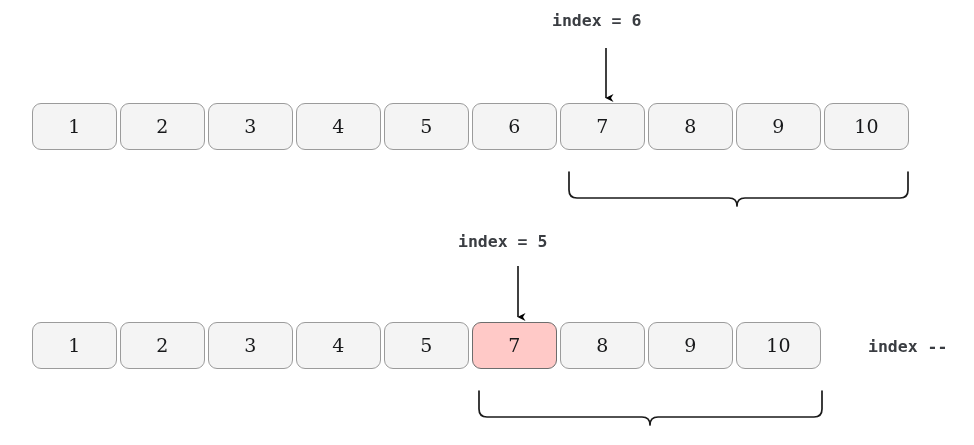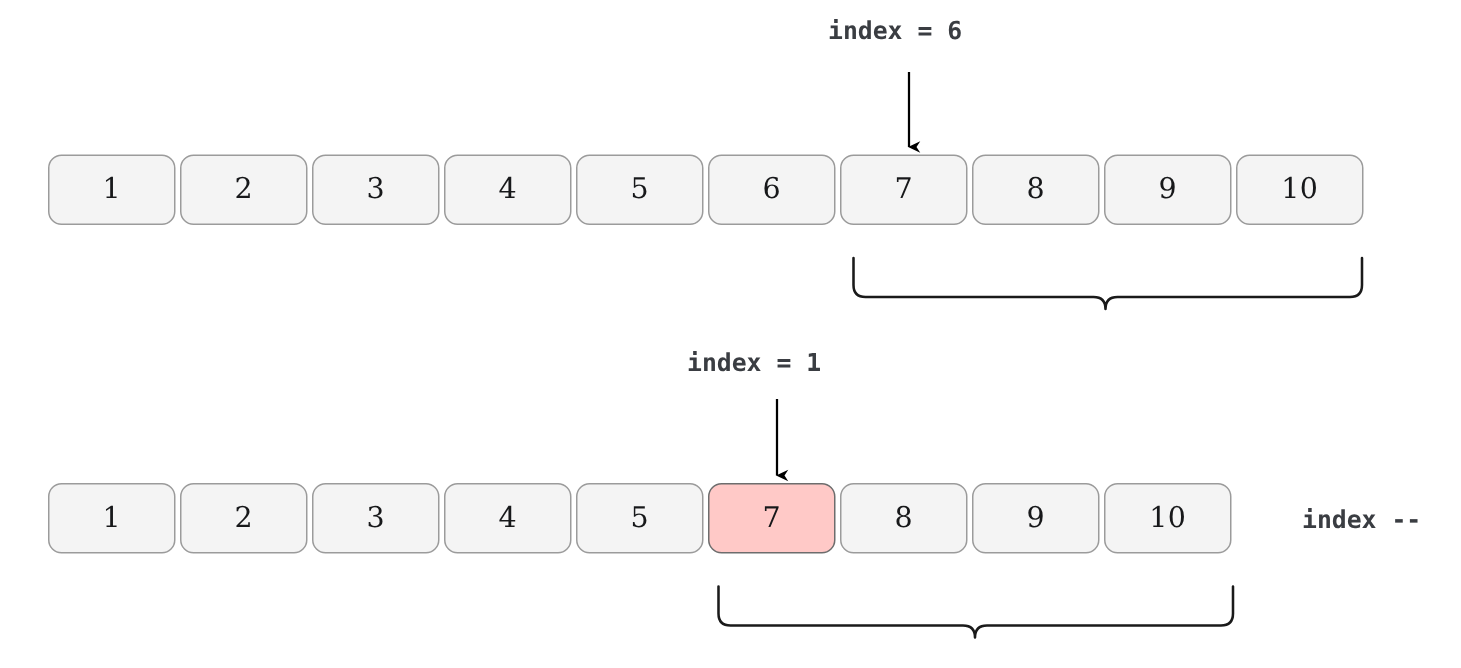--- a/index.html
+++ b/index.html
@@ -83,21 +83,21 @@
     <div class="cell">3</div>
     <div class="cell">4</div>
     <div class="cell">5</div>
     <div class="cell">6</div>
     <div class="cell">7</div>
     <div class="cell">8</div>
     <div class="cell">9</div>
     <div class="cell">10</div>
   </div>
 
-  <div class="annot-label" style="left:458px; top:232px;">index = 1</div>
+  <div class="annot-label" style="left:458px; top:232px;">index = 5</div>
 
   <div class="array-row" style="left:32px; top:322px;">
     <div class="cell">1</div>
     <div class="cell">2</div>
     <div class="cell">3</div>
     <div class="cell">4</div>
     <div class="cell">5</div>
     <div class="cell highlight">7</div>
     <div class="cell">8</div>
     <div class="cell">9</div>

